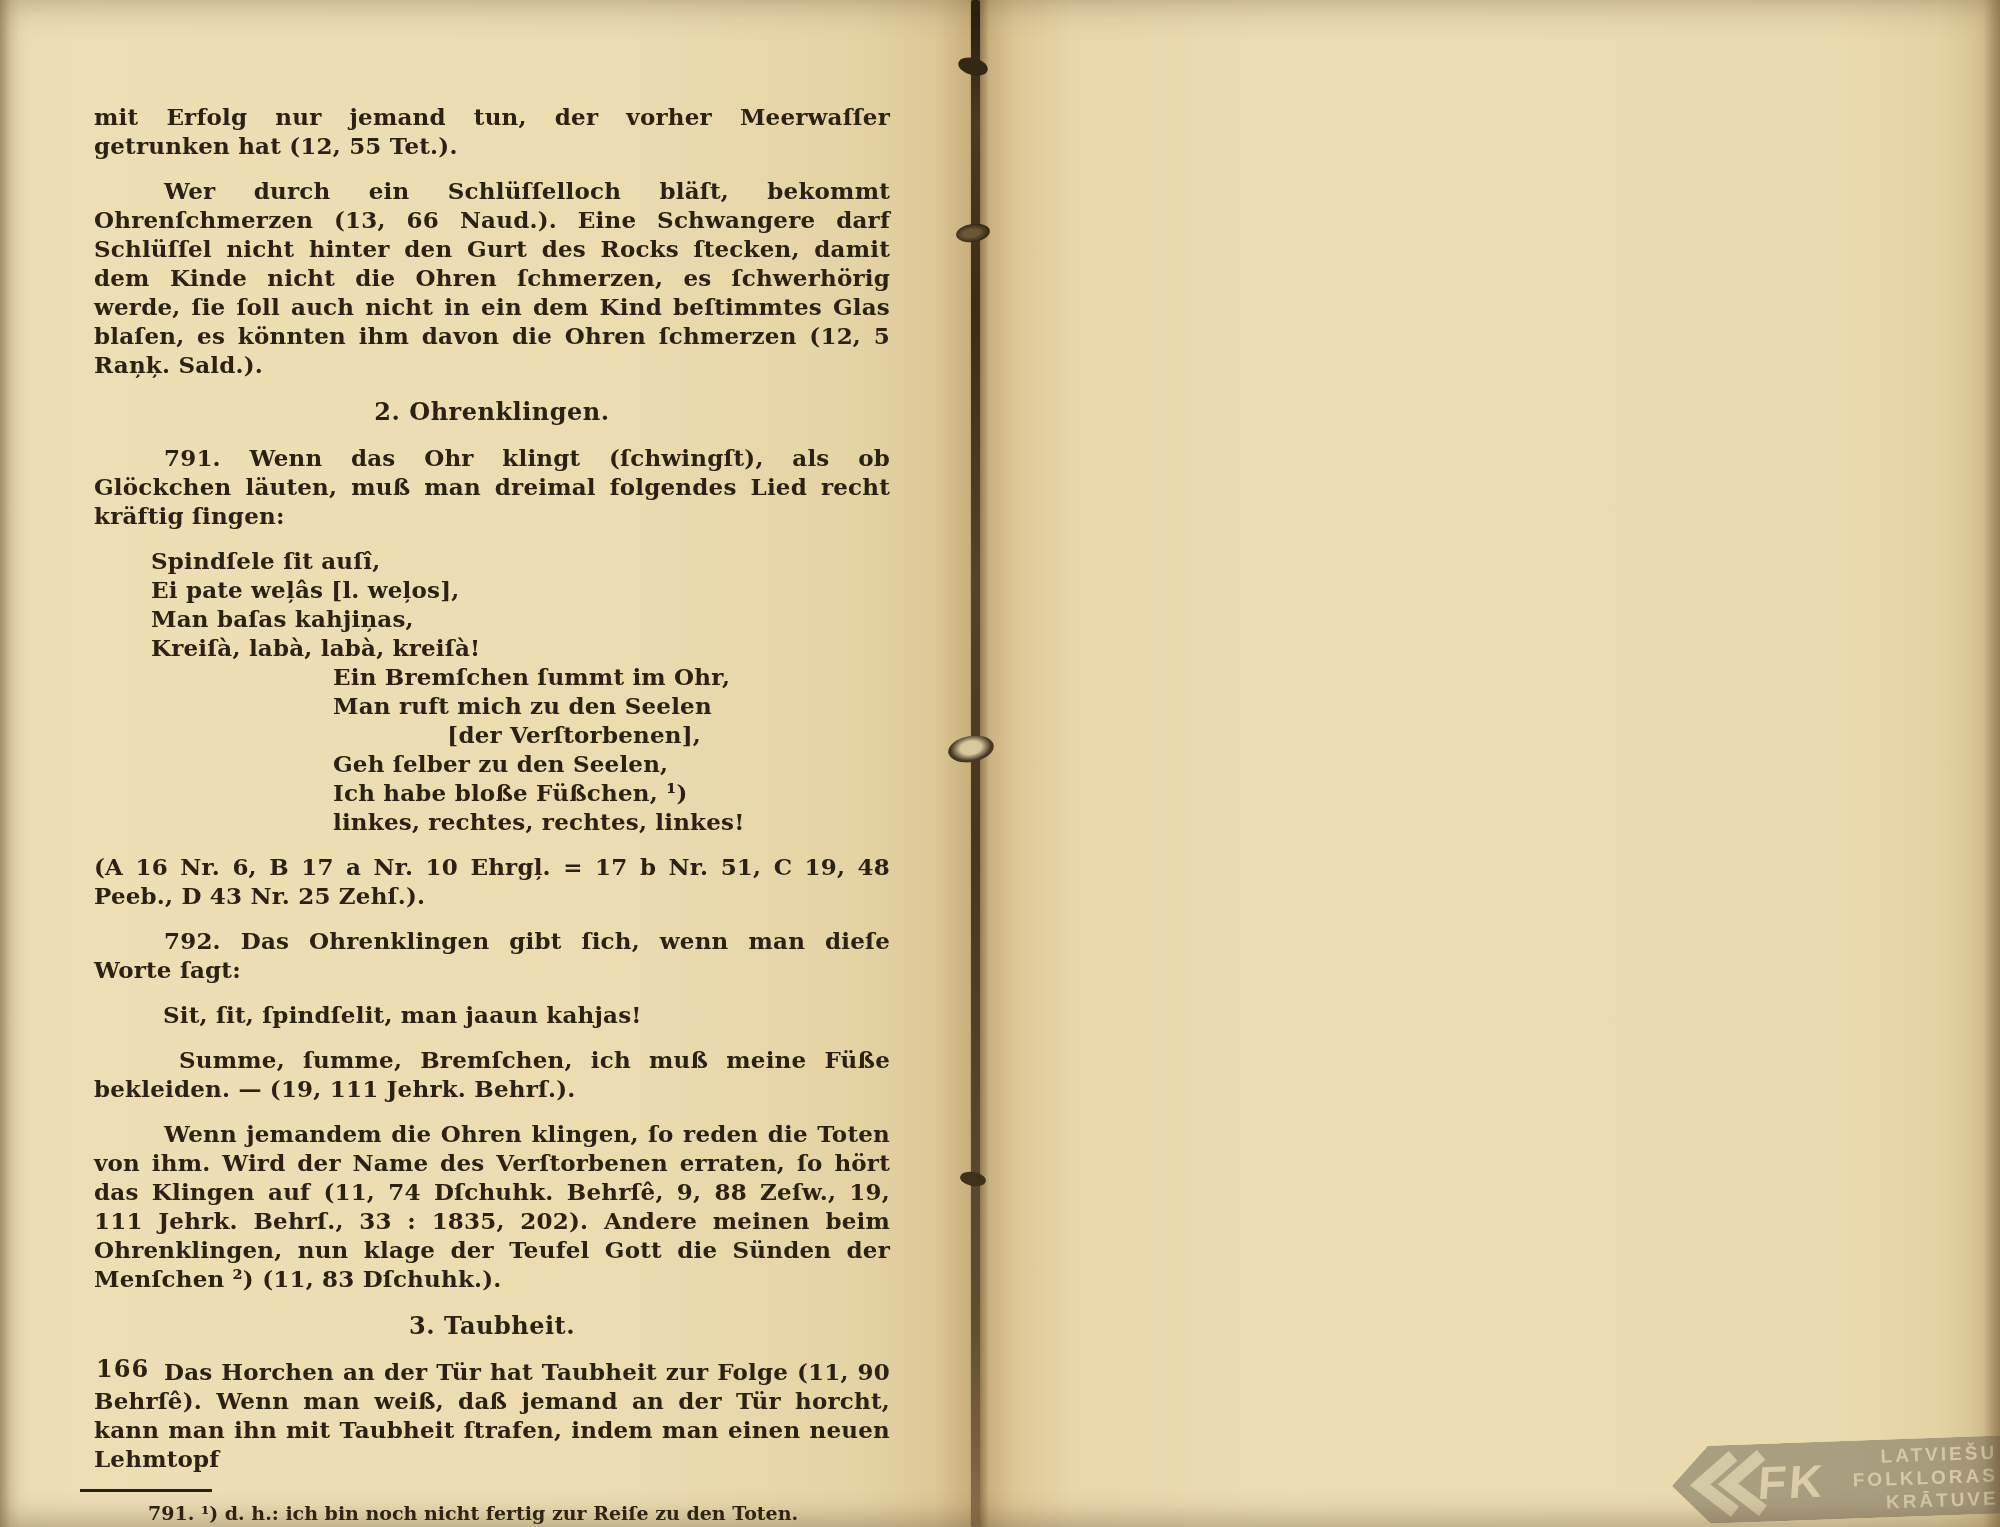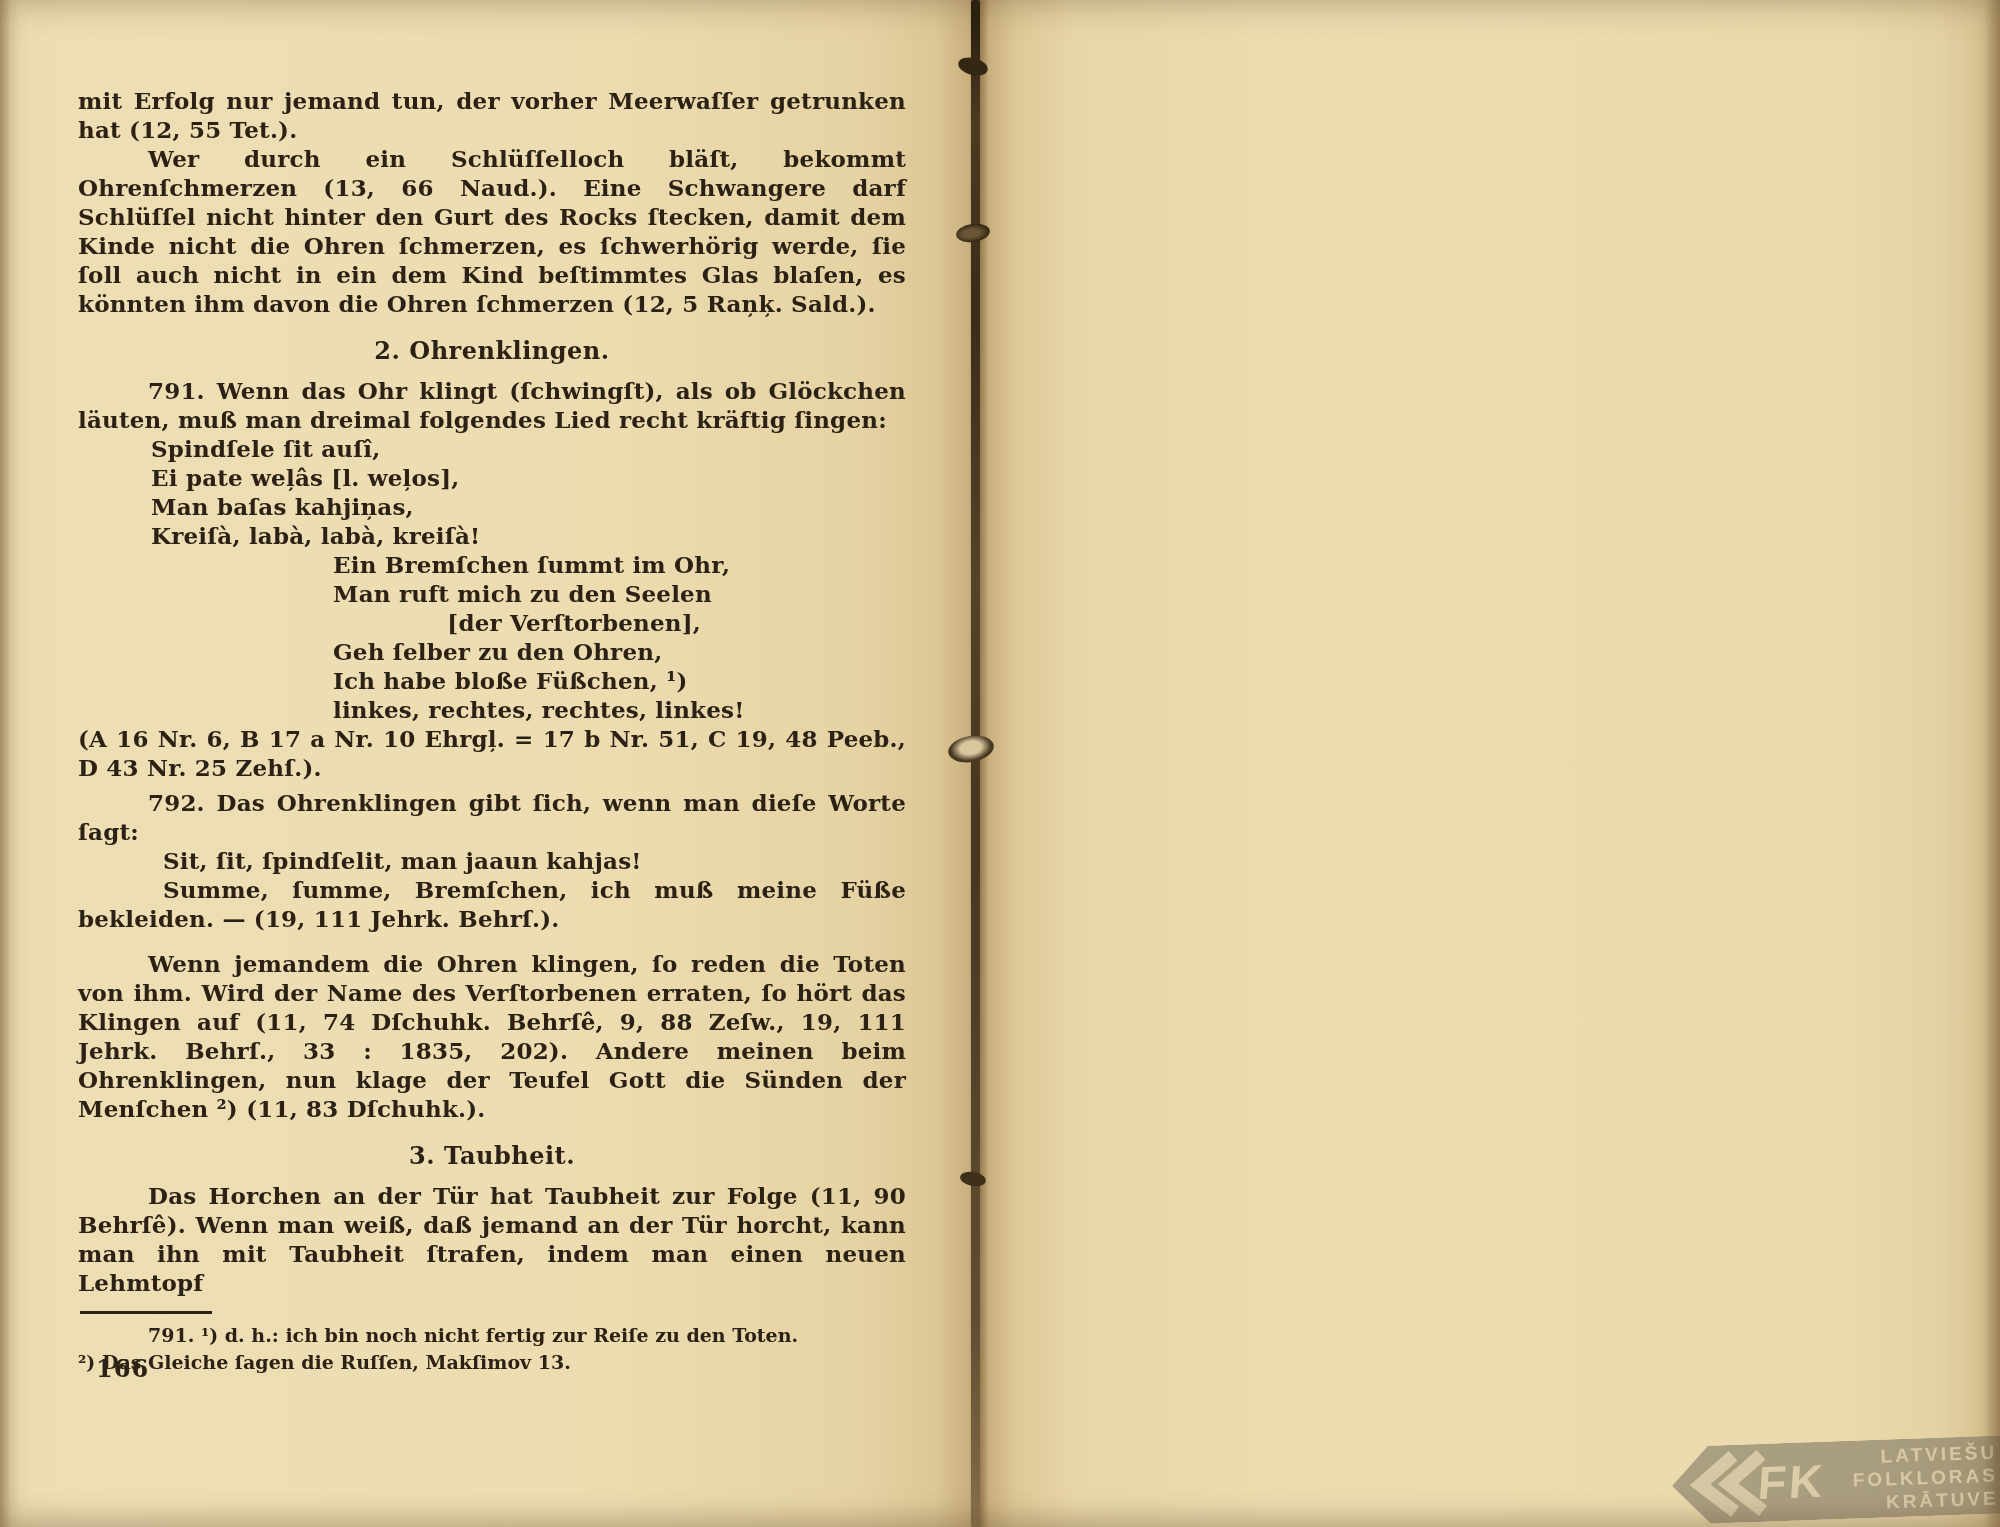--- a/index.html
+++ b/index.html
@@ -29,21 +29,21 @@
   .knot-3{left:948px;top:736px;width:46px;height:26px;background:radial-gradient(ellipse at 50% 45%, #d9c89e 0 32%, #4a3a24 62%, #2f2310 100%);transform:rotate(-10deg);}
   .knot-4{left:960px;top:1172px;width:26px;height:14px;background:#3e3019;transform:rotate(10deg);}
 
   .content{position:absolute;z-index:10;}
   .content-left{left:78px;top:86px;width:828px;}
 
   .bodytext, .jp, .pline{
     font-size:23px;line-height:29px;font-weight:700;
     letter-spacing:0.2px;
   }
-  .jp{text-align:justify;margin:0;}
+  .jp{text-align:justify;margin:16px;}
   .ind{text-indent:70px;}
   .ind85{text-indent:85px;}
 
   .sec-heading{
     margin:18px 0 10px 0;text-align:center;
     font-size:24px;line-height:30px;font-weight:700;letter-spacing:0.5px;
   }
 
   .pline{margin:0;}
   .lv-line-l{margin-left:73px;}
@@ -104,21 +104,21 @@
       <h3 class="sec-heading">2. Ohrenklingen.</h3>
 
       <p class="jp ind">791. Wenn das Ohr klingt (ſchwingſt), als ob Glöckchen läuten, muß man dreimal folgendes Lied recht kräftig ſingen:</p>
       <div class="pline lv-line-l">Spindſele ſit auſî,</div>
       <div class="pline lv-line-l">Ei pate weļâs [l. weļos],</div>
       <div class="pline lv-line-l">Man baſas kahjiņas,</div>
       <div class="pline lv-line-l">Kreiſà, labà, labà, kreiſà!</div>
       <div class="pline de-line-l">Ein Bremſchen ſummt im Ohr,</div>
       <div class="pline de-line-l">Man ruft mich zu den Seelen</div>
       <div class="pline bracket-line">[der Verſtorbenen],</div>
-      <div class="pline de-line-l">Geh ſelber zu den Ohren,</div>
+      <div class="pline de-line-l">Geh ſelber zu den Seelen,</div>
       <div class="pline de-line-l">Ich habe bloße Füßchen, ¹)</div>
       <div class="pline de-line-l">linkes, rechtes, rechtes, linkes!</div>
       <p class="jp">(A 16 Nr. 6, B 17 a Nr. 10 Ehrgļ. = 17 b Nr. 51, C 19, 48 Peeb., D 43 Nr. 25 Zehſ.).</p>
 
       <p class="jp ind mt6">792. Das Ohrenklingen gibt ſich, wenn man dieſe Worte ſagt:</p>
       <div class="pline verse-line">Sit, ſit, ſpindſelit, man jaaun kahjas!</div>
       <p class="jp ind85">Summe, ſumme, Bremſchen, ich muß meine Füße bekleiden. — (19, 111 Jehrk. Behrſ.).</p>
 
       <p class="jp ind mt16">Wenn jemandem die Ohren klingen, ſo reden die Toten von ihm. Wird der Name des Verſtorbenen erraten, ſo hört das Klingen auf (11, 74 Dſchuhk. Behrſê, 9, 88 Zeſw., 19, 111 Jehrk. Behrſ., 33 : 1835, 202). Andere meinen beim Ohrenklingen, nun klage der Teufel Gott die Sünden der Menſchen ²) (11, 83 Dſchuhk.).</p>
 

